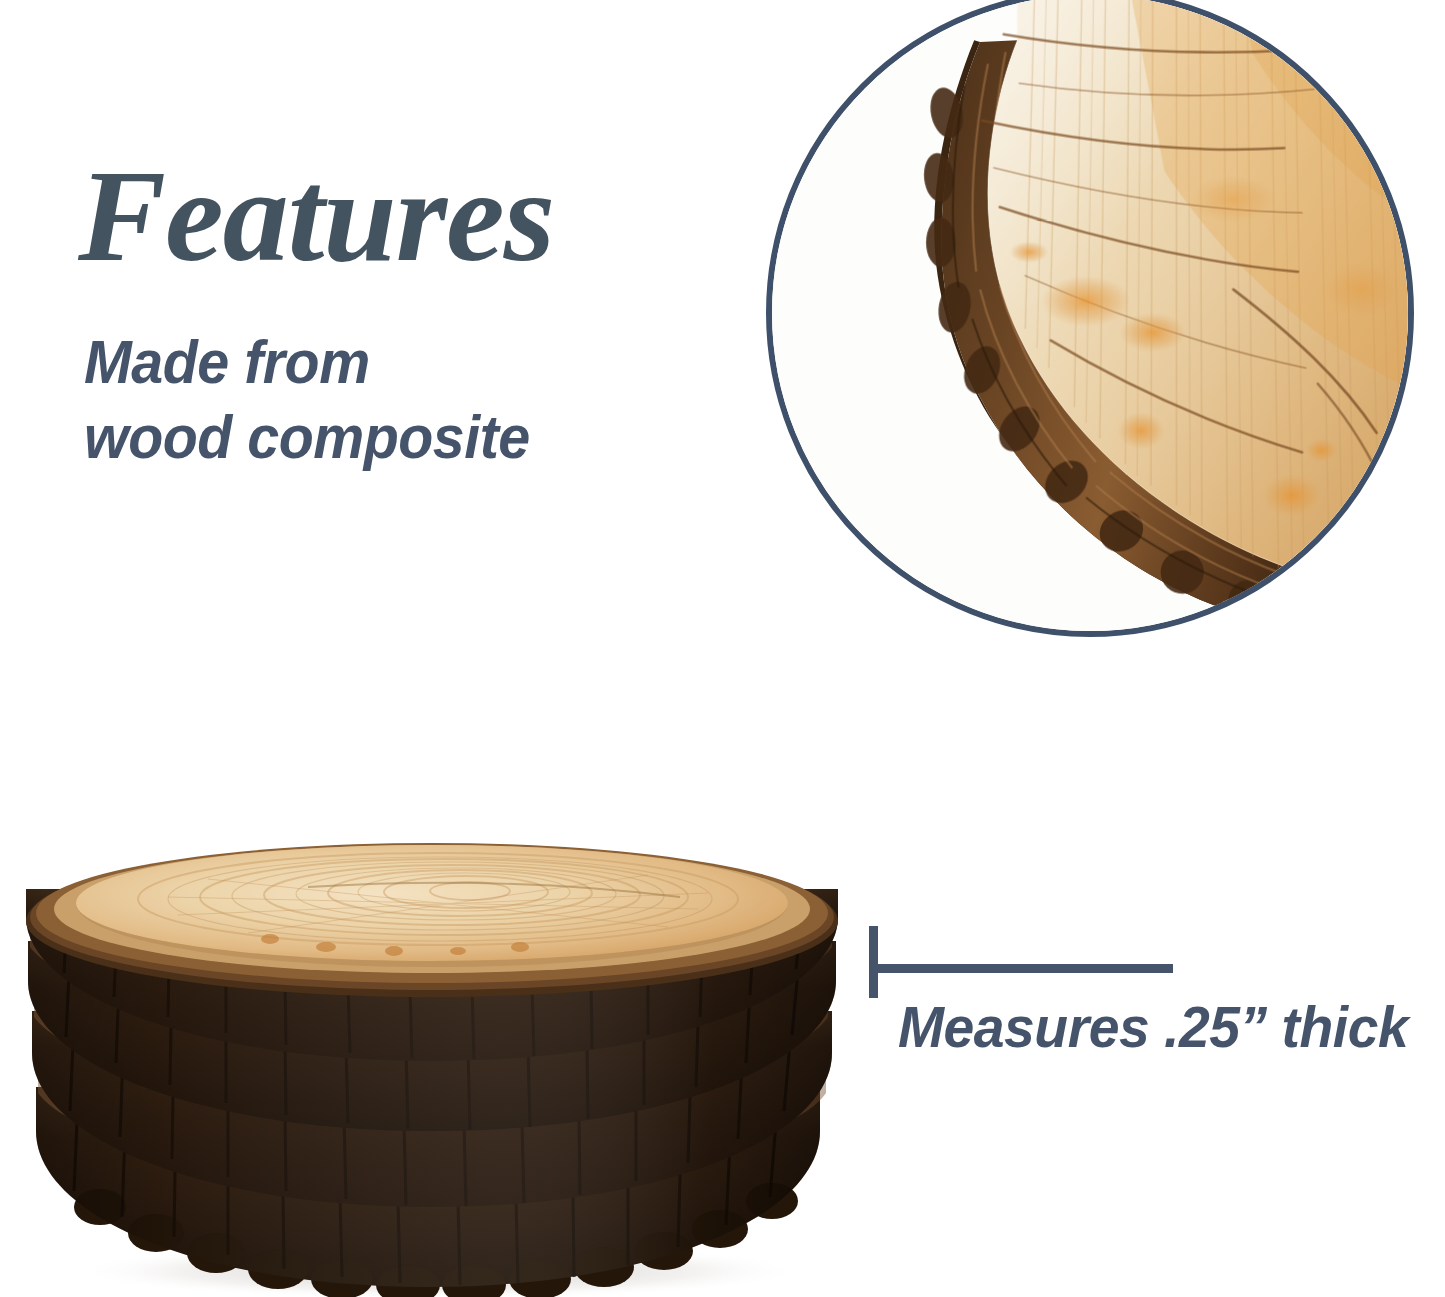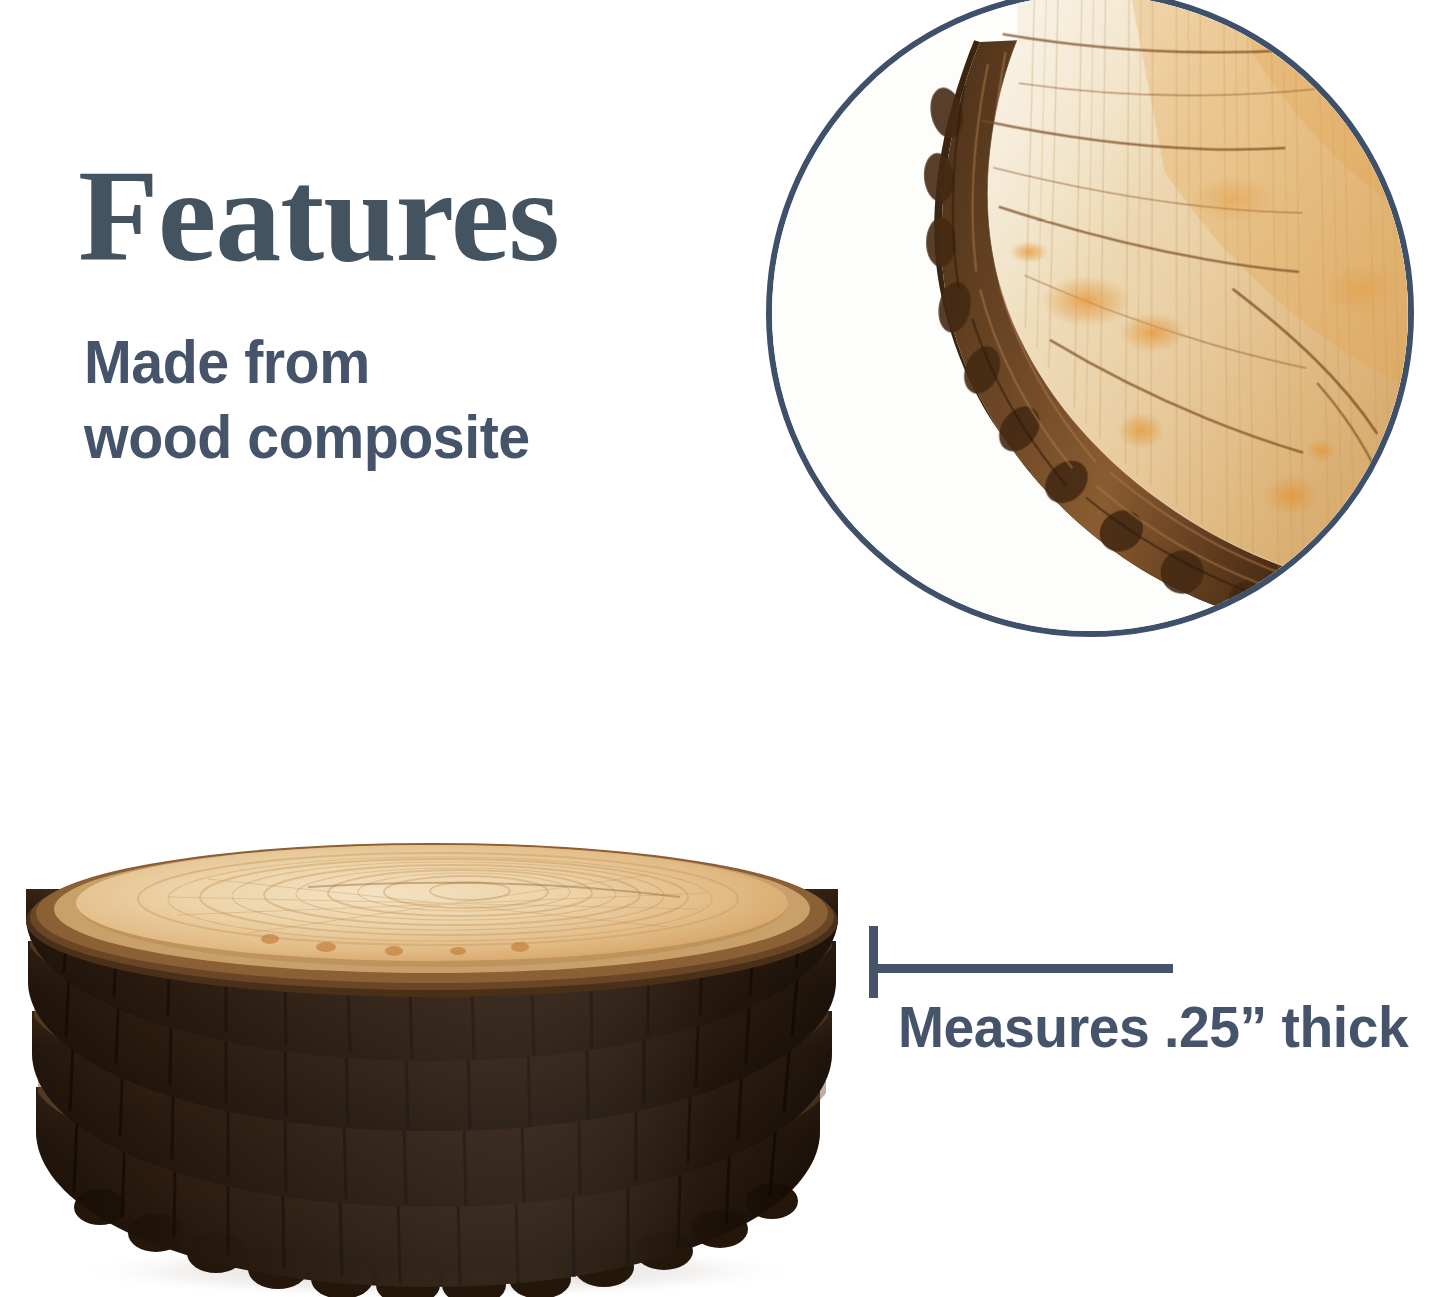--- a/index.html
+++ b/index.html
@@ -3,21 +3,21 @@
 <meta charset="utf-8">
 <style>
   html,body{margin:0;padding:0;}
   body{
     width:1445px;height:1297px;
     background:#ffffff;
     font-family:"Liberation Sans", sans-serif;
     overflow:hidden;
     position:relative;
   }
-  .stage{position:absolute;left:0;top:0;width:1445px;height:1297px;}
+  .stage{position:absolute;left:0;top:0;width:1445px;height:1297px;font-style:italic;}
 
   
   .features-heading{
     position:absolute;left:78px;top:150px;
     font-family:"Liberation Serif", serif;
     font-weight:700;
     font-size:132px;
     line-height:1;
     letter-spacing:-1px;
     color:#43535f;

